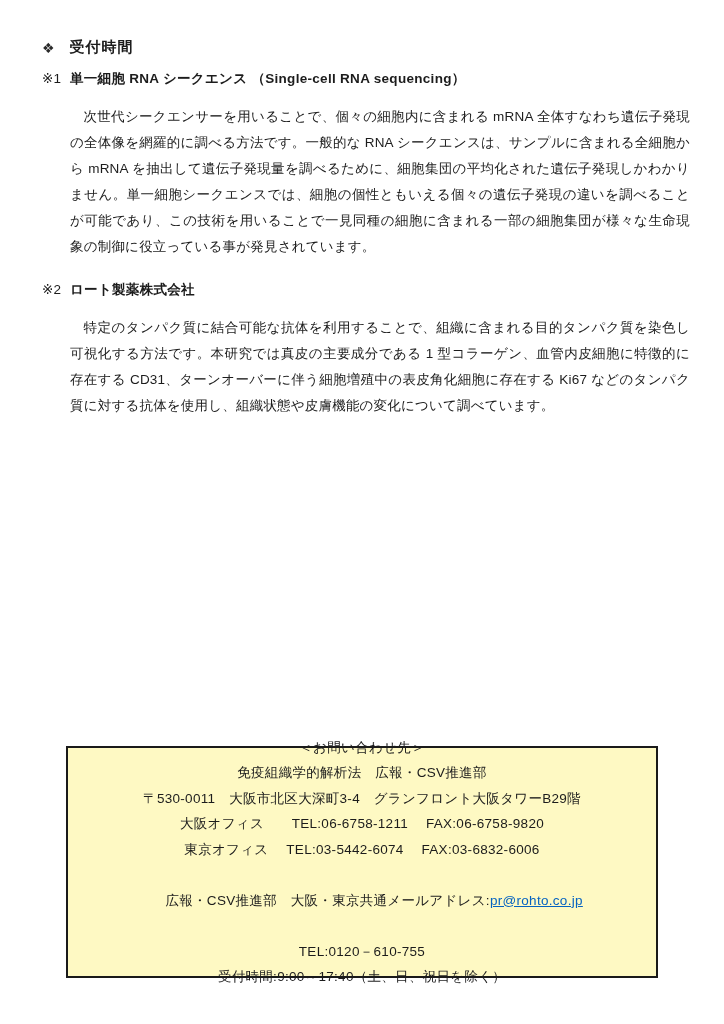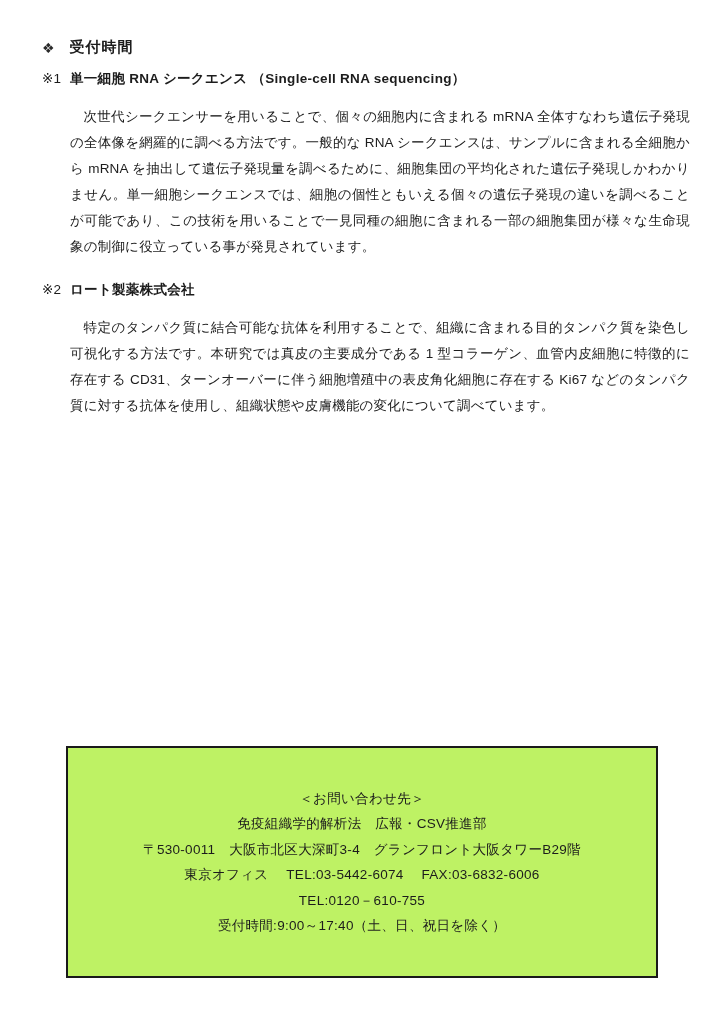--- a/index.html
+++ b/index.html
@@ -55,21 +55,21 @@
   }
   .term + .term { margin-top: 17px; }
 
   .contact-box {
     position: absolute;
     left: 66px;
     top: 746px;
     width: 592px;
     height: 232px;
     border: 2px solid #1a1a1a;
-    background: #bef264;
+    background: #fef9c3;
     display: flex;
     flex-direction: column;
     justify-content: center;
     align-items: center;
     text-align: center;
   }
   .contact-line {
     font-size: 13.5px;
     line-height: 25.5px;
     letter-spacing: 0.3px;
@@ -105,17 +105,21 @@
       </div>
       <div class="term-body">特定のタンパク質に結合可能な抗体を利用することで、組織に含まれる目的タンパク質を染色し可視化する方法です。本研究では真皮の主要成分である 1 型コラーゲン、血管内皮細胞に特徴的に存在する CD31、ターンオーバーに伴う細胞増殖中の表皮角化細胞に存在する Ki67 などのタンパク質に対する抗体を使用し、組織状態や皮膚機能の変化について調べています。</div>
     </div>
 
   </div>
 
   <div class="contact-box">
     <div class="contact-line">＜お問い合わせ先＞</div>
     <div class="contact-line">免疫組織学的解析法　広報・CSV推進部</div>
     <div class="contact-line">〒530-0011　大阪市北区大深町3-4　グランフロント大阪タワーB29階</div>
+    <div class="contact-line">大阪オフィス　　TEL:06-6758-1211　 FAX:06-6758-9820</div>
     <div class="contact-line">東京オフィス　 TEL:03-5442-6074　 FAX:03-6832-6006</div>
+    <div class="contact-line">
+      <span>広報・CSV推進部　大阪・東京共通メールアドレス:</span><a href="#" id="email-link" style="color: rgb(5, 99, 193);">pr@rohto.co.jp</a>
+    </div>
     <div class="contact-line">TEL:0120－610-755</div>
     <div class="contact-line">受付時間:9:00～17:40（土、日、祝日を除く）</div>
   </div>
 </div>
 
 </body></html>

